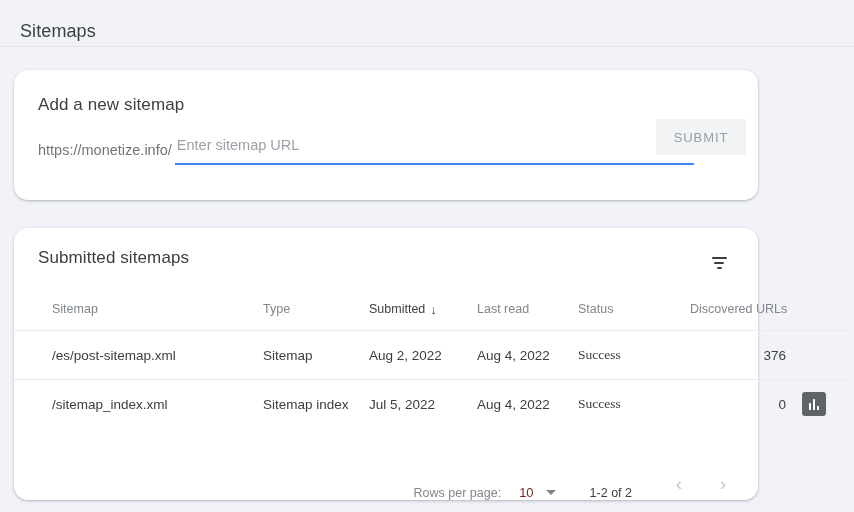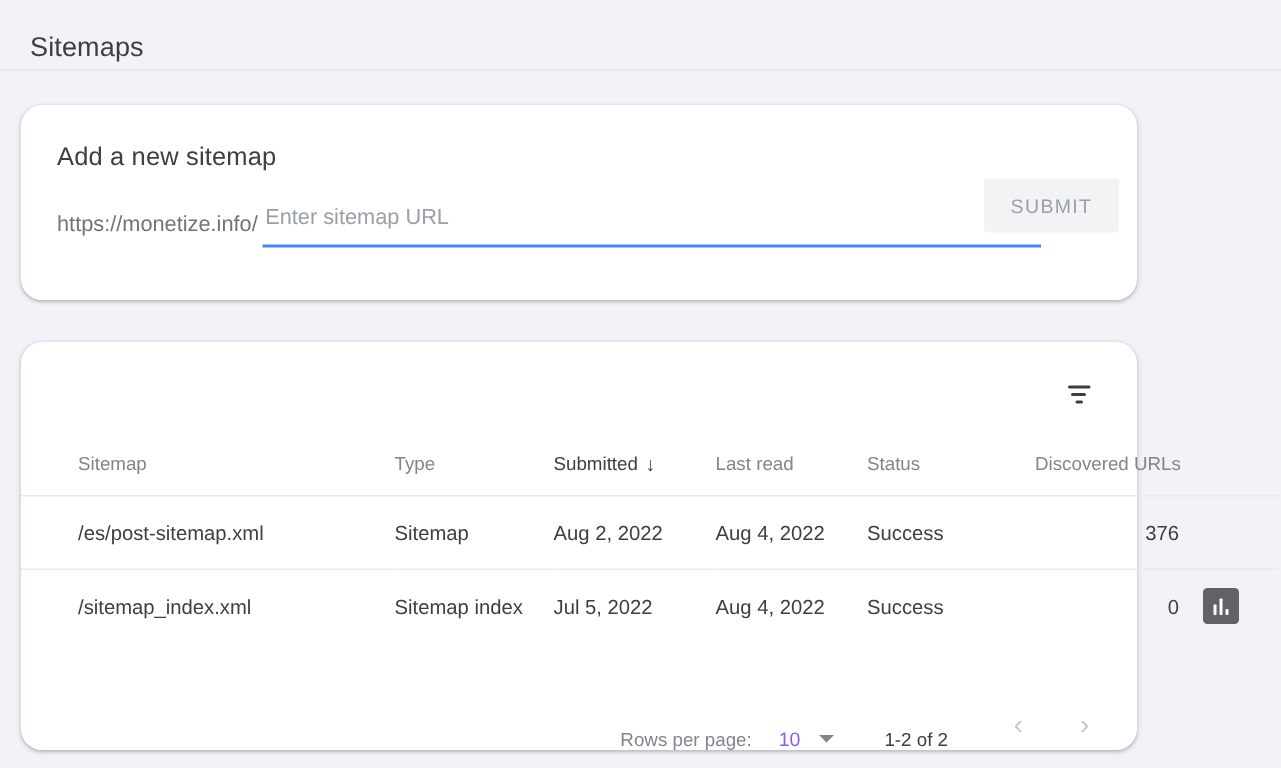--- a/index.html
+++ b/index.html
@@ -191,21 +191,21 @@
   .col-urls      { width: 100px; text-align: right; margin-top: 16px; }
   .col-action    { width: 62px;  }
   .sort-arrow {
     display: inline-block;
     margin-left: 5px;
     font-size: 13px;
     line-height: 1;
     color: #3c4043;
     transform: translateY(1px);
   }
-  .status-success { color: #188038; }
+  .status-success { color: #188038; font-family: Liberation Serif, serif; }
   .urls-cell { text-align: right; padding-right: 4px !important; }
   .action-cell { text-align: left; padding-left: 12px !important; }
 
   .chart-btn {
     display: inline-flex;
     align-items: center;
     justify-content: center;
     width: 24px;
     height: 24px;
     border: none;
@@ -243,21 +243,21 @@
     justify-content: flex-end;
     padding-right: 18px;
     font-size: 12.5px;
     color: #80868b;
   }
   .rows-label { margin-right: 18px; }
   .rows-select {
     display: flex;
     align-items: center;
     cursor: pointer;
-    color: #8b5cf6;
+    color: #7f1d1d;
     font-size: 13px;
   }
   .rows-value { margin-right: 12px; }
   .caret {
     width: 0;
     height: 0;
     border-left: 5px solid transparent;
     border-right: 5px solid transparent;
     border-top: 5px solid #80868b;
   }
@@ -300,20 +300,21 @@
     <div class="url-field">
       <input class="url-input" type="text" placeholder="Enter sitemap URL" style="">
       <div class="url-underline"></div>
     </div>
 
     <button class="submit-btn">SUBMIT</button>
   </div>
 </div>
 
 <div class="card" id="card-list">
+  <div class="card-heading">Submitted sitemaps</div>
 
   <button class="filter-btn">
     <i></i>
     <i></i>
     <i></i>
   </button>
 
   <table class="sitemap-table">
     <thead>
       <tr>

